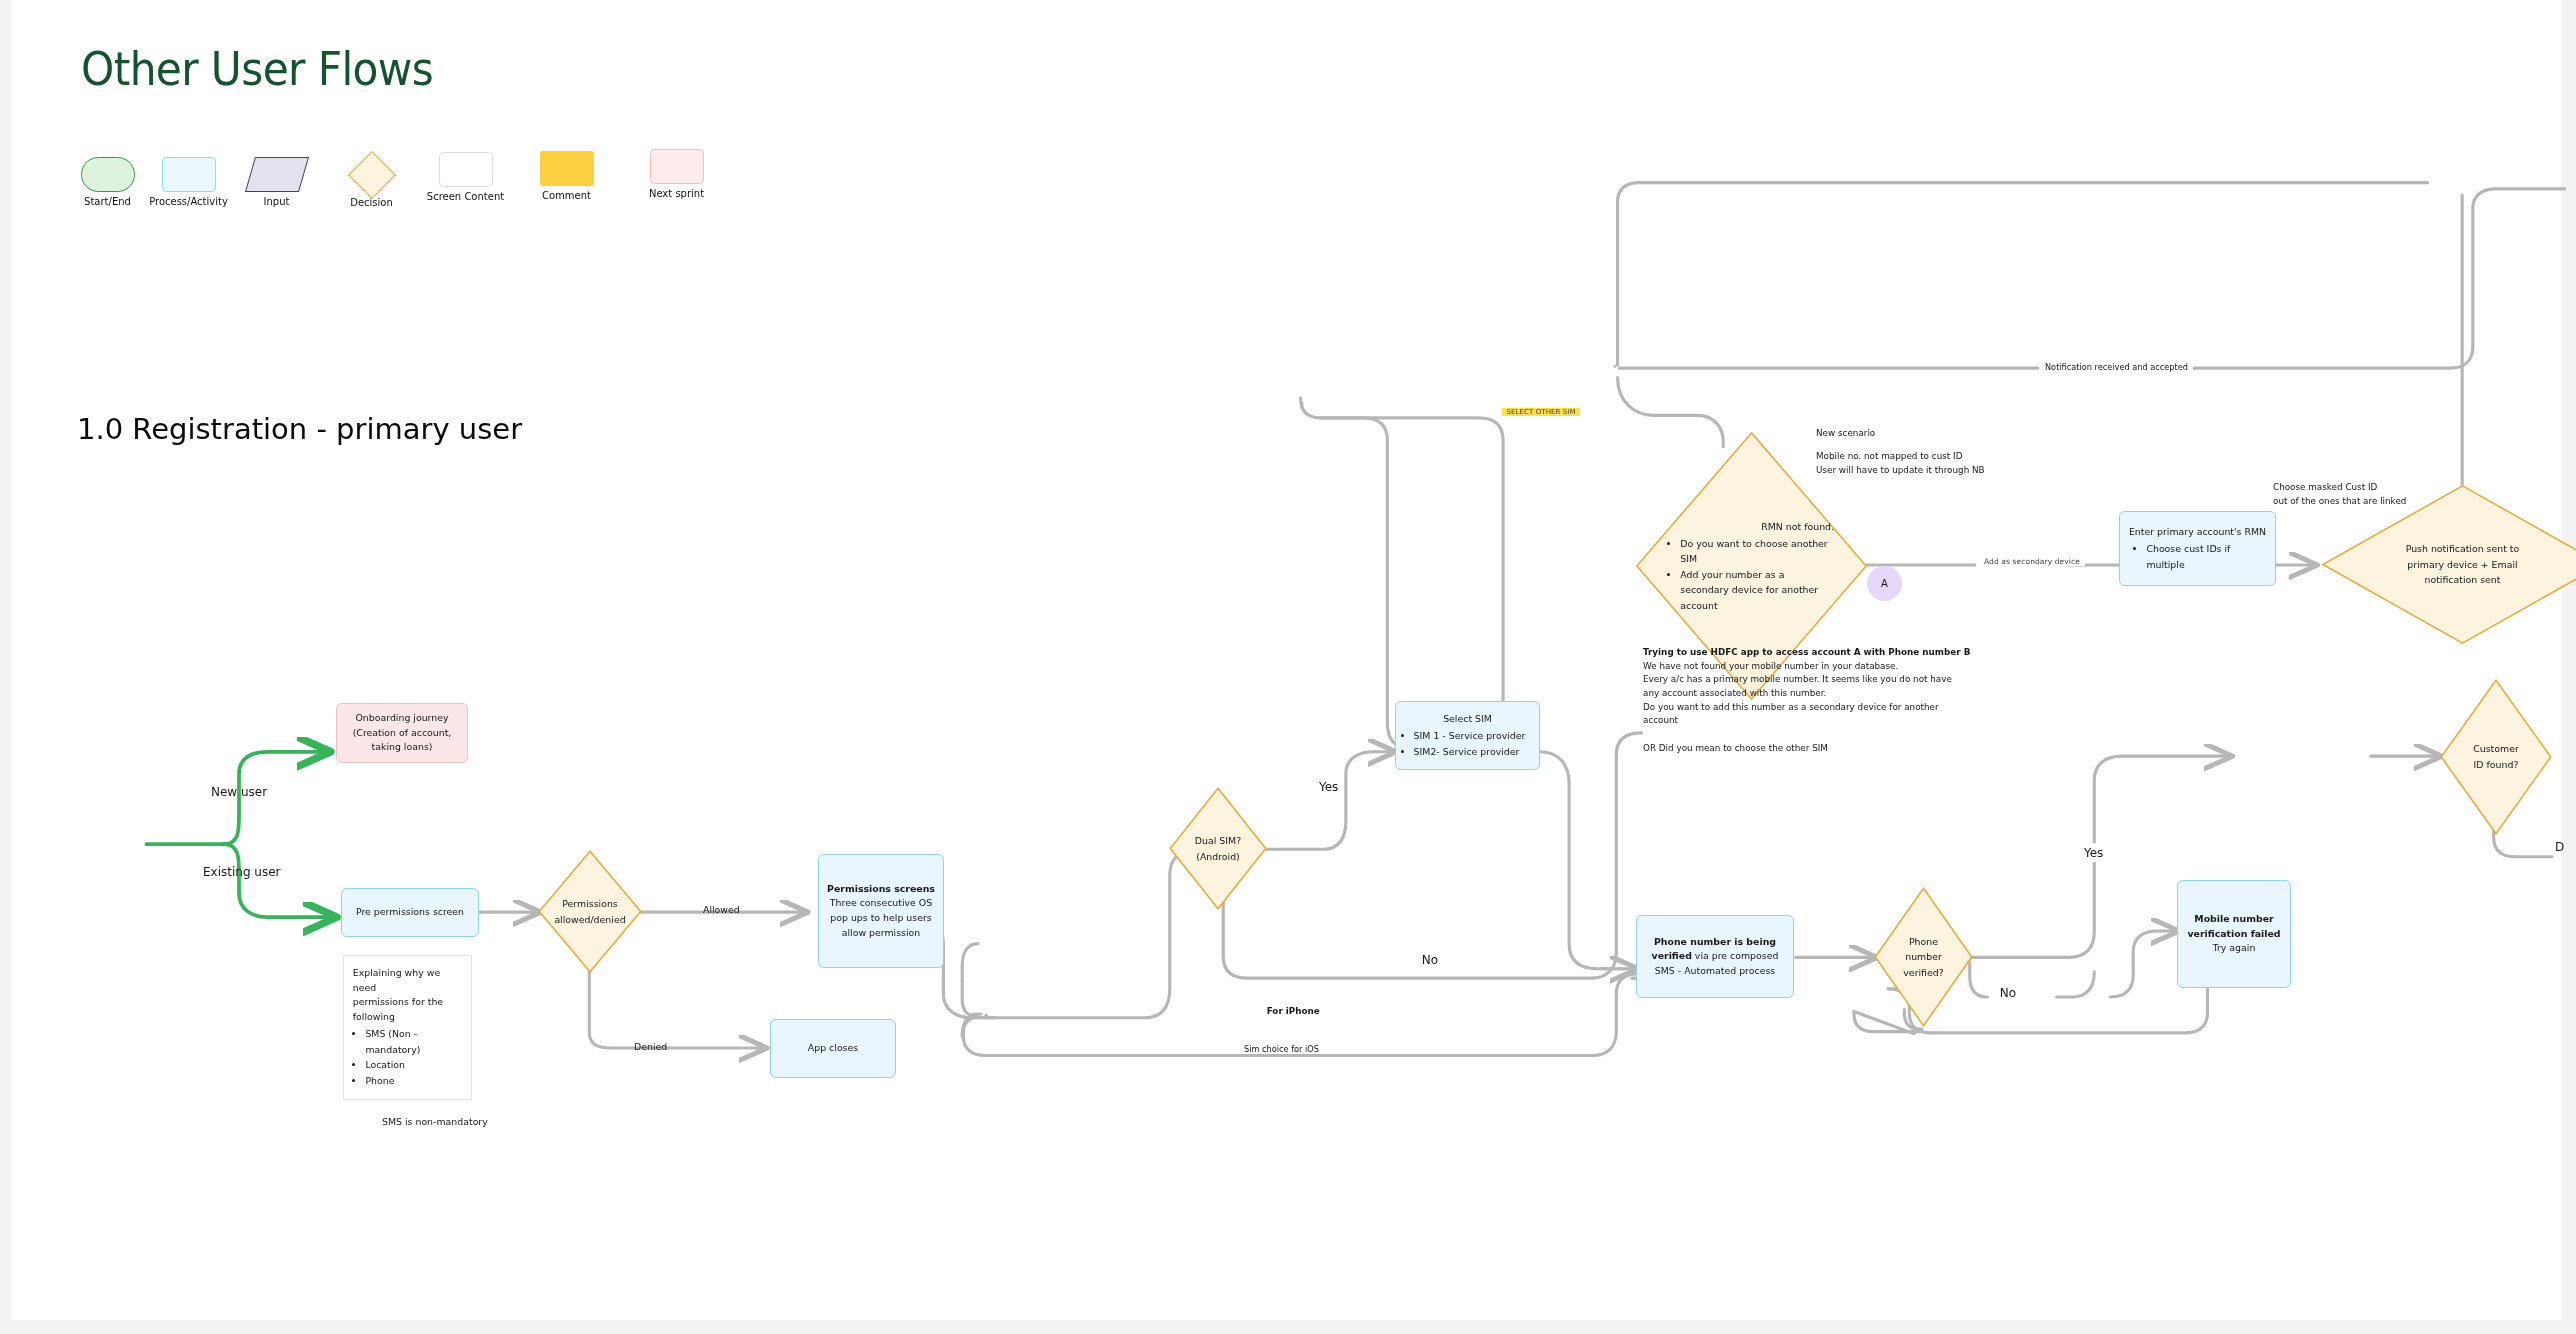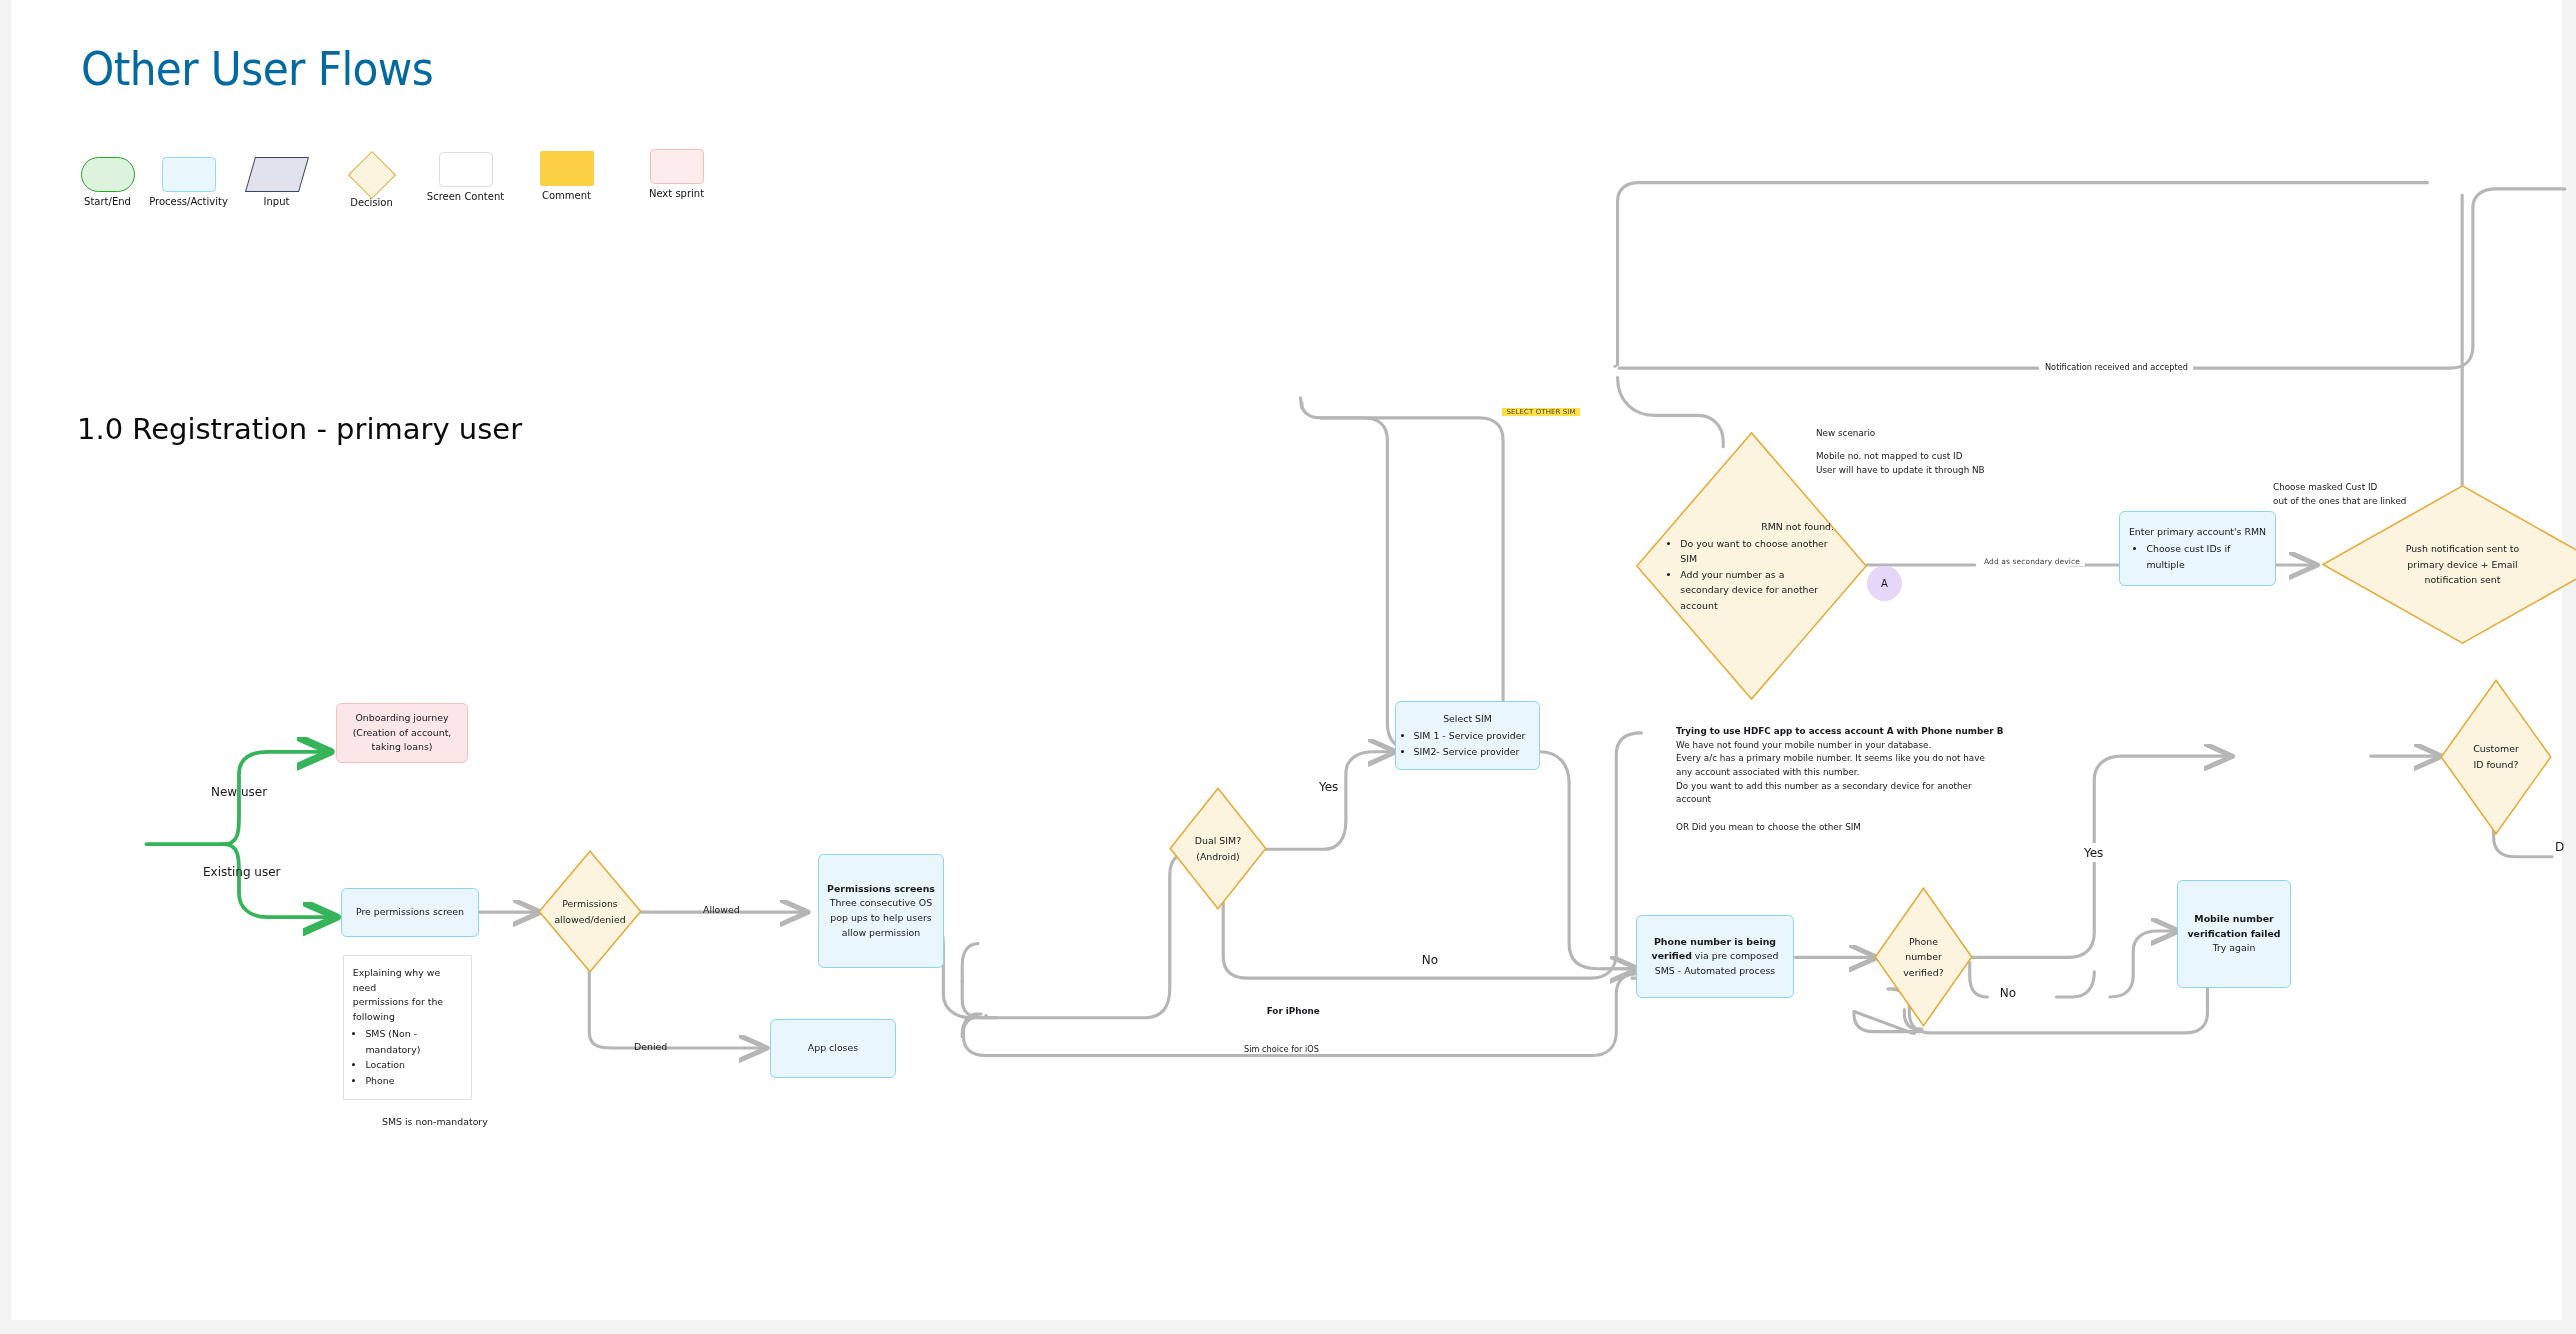--- a/index.html
+++ b/index.html
@@ -25,21 +25,21 @@
   .board-edge-r { position:absolute; right:0; top:0; width:14px; height:100%; background:#f3f3f3; }
   .board-edge-b { position:absolute; left:0; bottom:0; width:100%; height:15px; background:#f3f3f3; }
 
   
   .page-title {
     position: absolute;
     left: 81px; top: 41px;
     font-size: 47px;
     font-weight: 400;
     letter-spacing: -0.6px;
-    color: #0369a1;
+    color: #14532d;
     font-family: "DejaVu Sans", sans-serif;
     font-stretch: condensed;
   }
   .section-title {
     position: absolute;
     left: 77px; top: 412px;
     font-size: 29px;
     color: #0a0a0a;
     font-family: "DejaVu Sans", sans-serif;
     font-weight: 400;
@@ -428,21 +428,21 @@
     <div style="height:8.8px;"></div>
     <div>Mobile no. not mapped to cust ID</div>
     <div>User will have to update it through NB</div>
   </div>
 
   <div class="note" style="left:2273px; top:480px; font-size:8.8px;">
     <div>Choose masked Cust ID</div>
     <div>out of the ones that are linked</div>
   </div>
 
-  <div class="note-blk" style="left:1643px; top:725px;margin-left:33px;">
+  <div class="note-blk" style="left:1643px; top:646px;">
     <div class="hd" style="font-weight:700;">Trying to use HDFC app to access account A with Phone number B</div>
     <div>We have not found your mobile number in your database.</div>
     <div>Every a/c has a primary mobile number. It seems like you do not have</div>
     <div>any account associated with this number.</div>
     <div>Do you want to add this number as a secondary device for another</div>
     <div>account</div>
     <div style="height:14px;"></div>
     <div>OR Did you mean to choose the other SIM</div>
   </div>
 

